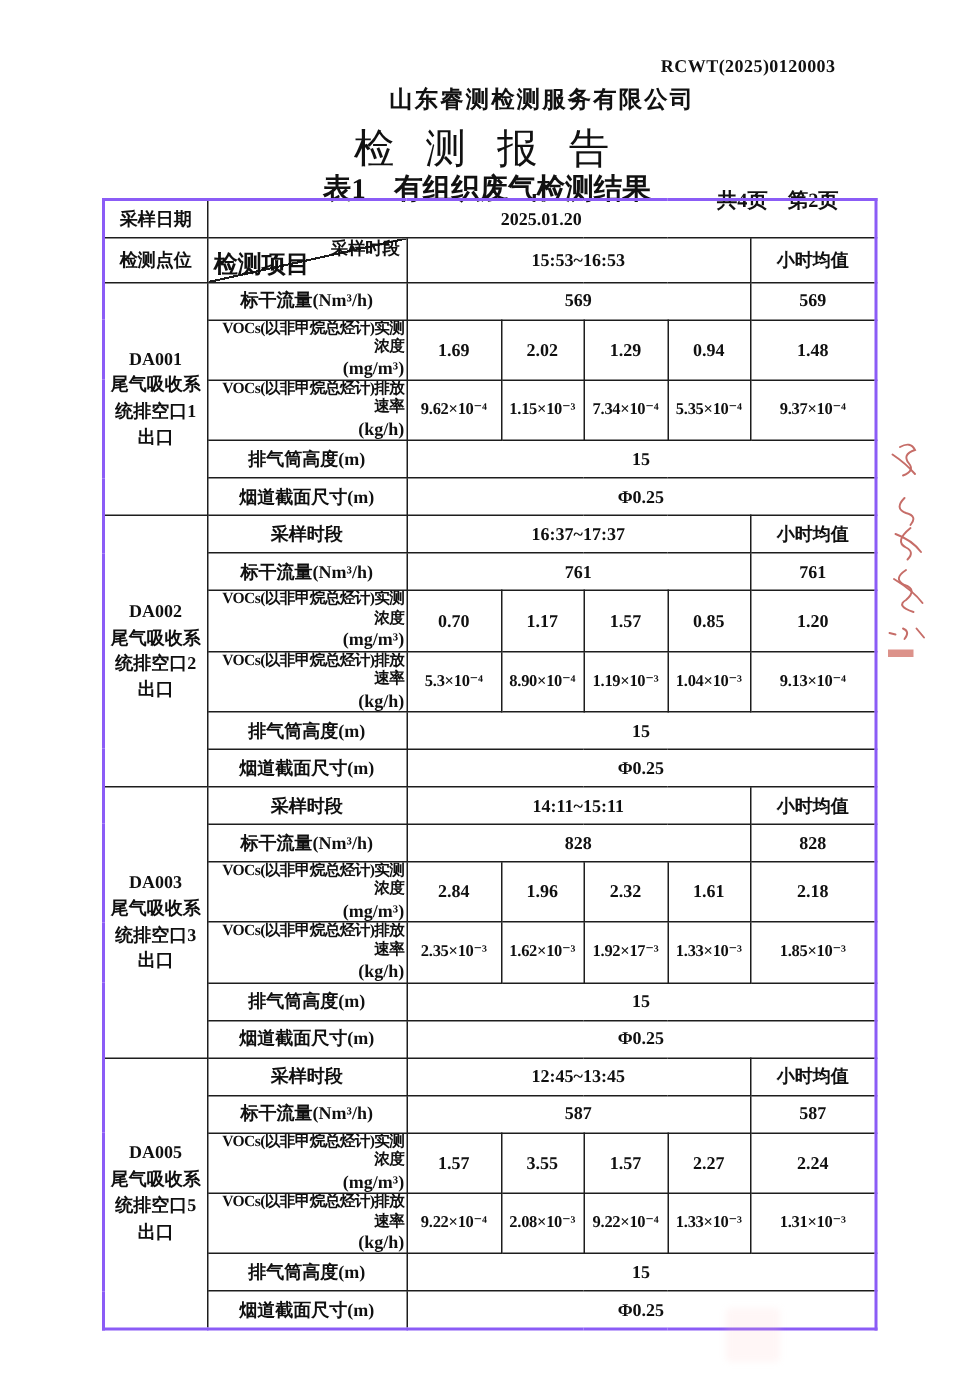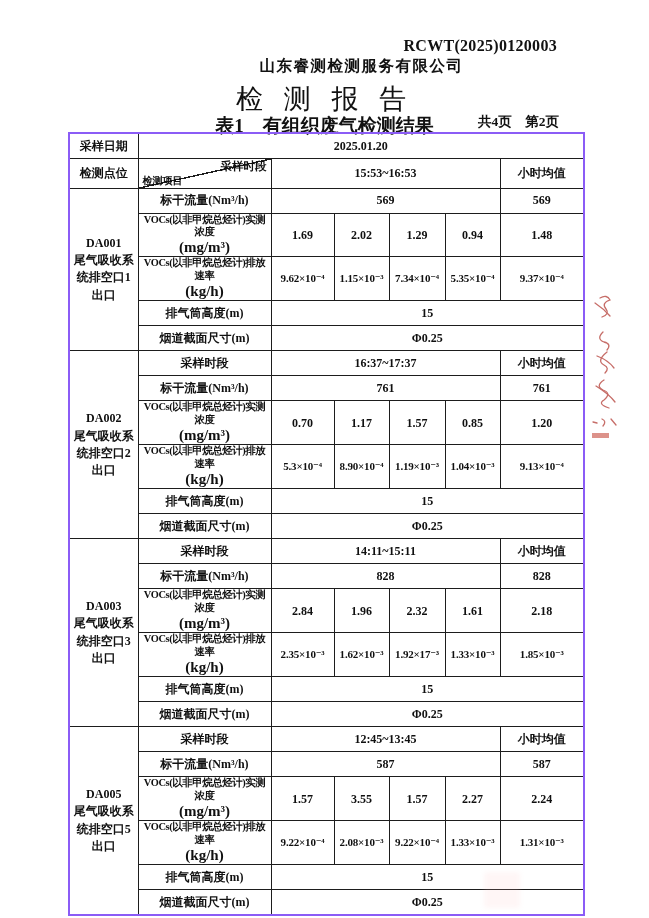--- a/index.html
+++ b/index.html
@@ -2,42 +2,42 @@
 <html><head>
 <meta charset="utf-8">
 <style>
   html,body{margin:0;padding:0;}
   body{
     width:649px;height:918px;background:#ffffff;position:relative;
     font-family:"Liberation Serif","DejaVu Serif","DejaVu Sans",serif;
     color:#111;overflow:hidden;
   }
   .page{position:absolute;inset:0;}
-  .report-no{position:absolute;top:37px;right:92px;font-size:16px;font-weight:bold;letter-spacing:.3px;}
+  .report-no{position:absolute;top:37px;right:92px;font-size:12px;font-weight:bold;letter-spacing:.3px;}
   .company{position:absolute;top:56px;left:0;width:100%;text-align:center;font-size:15.5px;font-weight:bold;letter-spacing:1.5px;padding-left:37px;}
   .doc-title{position:absolute;top:81px;left:0;width:100%;text-align:center;font-size:27px;font-weight:normal;letter-spacing:7px;}
   .caption-row{position:absolute;top:113px;left:0;width:100%;height:18px;}
   .table-caption{position:absolute;left:0;width:100%;text-align:center;font-size:19px;font-weight:bold;}
-  .pagination{position:absolute;right:90px;top:0;font-size:13.5px;font-weight:bold;background:#fff;padding-left:6px;}
+  .pagination{position:absolute;right:90px;top:12px;font-size:13.5px;font-weight:bold;background:#fff;padding-left:6px;}
   .tbl-wrap{position:absolute;left:68px;top:132px;}
   table{border-collapse:collapse;table-layout:fixed;width:515px;border:2px solid #8b5cf6;}
   td{border:1px solid #1d1d1d;text-align:center;vertical-align:middle;
      font-size:12px;font-weight:bold;color:#101010;padding:0 2px;line-height:1.2;
      overflow:hidden;}
   .rs{height:25px;} .rd{height:30px;}
   .vlabel{font-size:10.4px;letter-spacing:-0.4px;padding:0 1px;}
-  .vlabel span{display:block;}
-  .vlabel .l2{font-size:15px;letter-spacing:0;}
+  .vlabel span{display:block;text-align:right;}
+  .vlabel .l2{font-size:12px;letter-spacing:0;}
   .num-sm{font-size:11px;letter-spacing:-0.2px;}
   .pointcell span{display:block;line-height:1.45;}
   .diag{position:relative;padding:0;}
   .diag .dline{position:absolute;inset:0;
     background:linear-gradient(to bottom right,transparent calc(50% - 0.7px),#1d1d1d calc(50% - 0.7px),#1d1d1d calc(50% + 0.7px),transparent calc(50% + 0.7px));}
   .diag .tr{position:absolute;top:1px;right:4px;font-size:11.5px;}
-  .diag .bl{position:absolute;bottom:1px;left:4px;font-size:10px;}
+  .diag .bl{position:absolute;bottom:1px;left:4px;font-size:16px;}
   .margin-note{position:absolute;left:586px;top:292px;opacity:.85;}
   .smudge{position:absolute;left:484px;top:872px;width:36px;height:36px;
     background:rgba(255,190,190,.14);filter:blur(2px);border-radius:3px;}
 </style>
 </head>
 <body>
 
 <div class="page">
 
   <div class="report-no">RCWT(2025)0120003</div>

